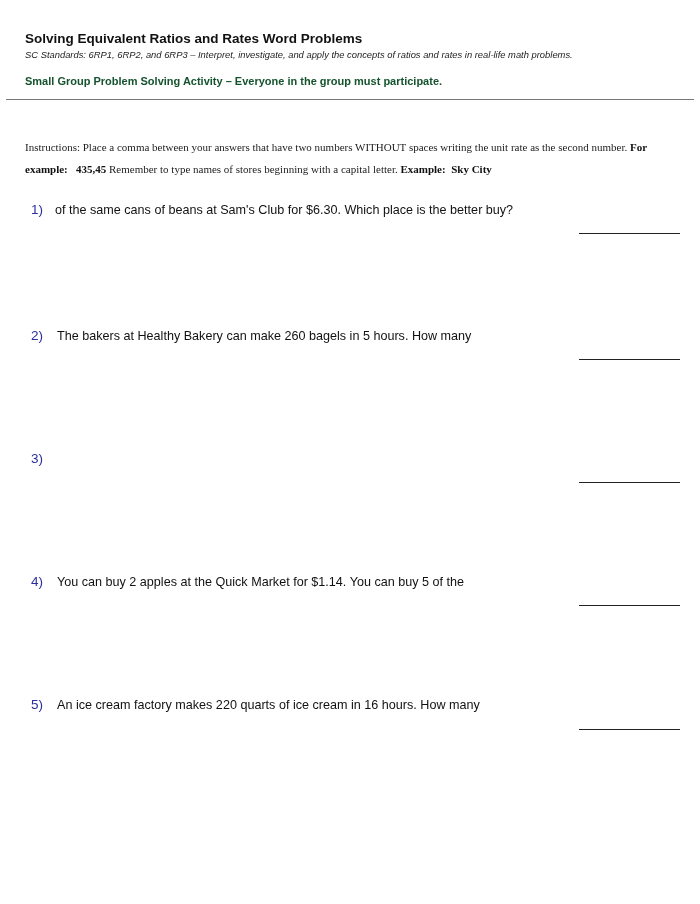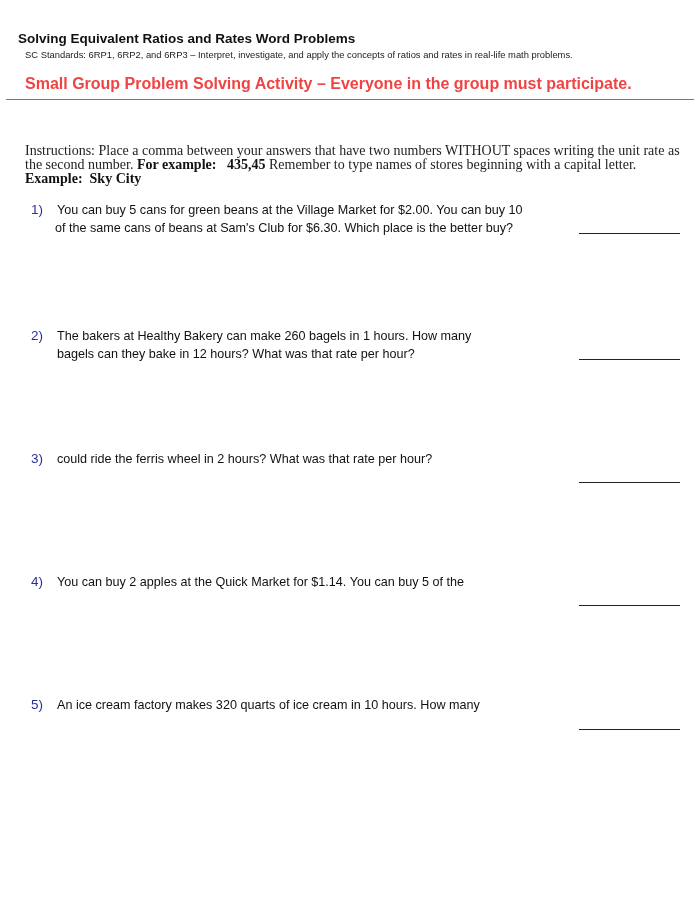--- a/index.html
+++ b/index.html
@@ -1,65 +1,62 @@
 <!DOCTYPE html>
 <html><head>
 <meta charset="utf-8">
 <style>
   html, body { margin: 0; padding: 0; background: #ffffff; }
   body { width: 700px; height: 904px; position: relative; overflow: hidden; color: #111; }
   .page { position: absolute; left: 0; top: 0; width: 700px; height: 904px; }
-  .title { position: absolute; left: 18px; top: 31px; font-family: "Liberation Sans", sans-serif; font-weight: bold; font-size: 13.5px; color: #111; text-align: center; }
-  .standards { position: absolute; left: 25px; top: 49px; font-family: "Liberation Sans", sans-serif; font-size: 9.4px; color: #222; white-space: nowrap; }
-  .activity { position: absolute; left: 25px; top: 75px; font-family: "Liberation Sans", sans-serif; font-weight: bold; font-size: 16px; color: #ef4444; white-space: nowrap; }
+  .title { position: absolute; left: 25px; top: 31px; font-family: "Liberation Sans", sans-serif; font-weight: bold; font-size: 13.5px; color: #111; text-align: center; }
+  .standards { position: absolute; left: 25px; top: 49px; font-family: "Liberation Sans", sans-serif; font-size: 9.4px; color: #222; white-space: nowrap; font-style: italic; }
+  .activity { position: absolute; left: 25px; top: 75px; font-family: "Liberation Sans", sans-serif; font-weight: bold; font-size: 11px; color: #14532d; white-space: nowrap; }
   .rule { position: absolute; left: 6px; top: 99px; width: 688px; height: 0; border-top: 1.5px solid #777; }
-  .instructions { position: absolute; left: 25px; top: 144px; width: 655px; font-family: "Liberation Serif", serif; font-size: 14px; line-height: 14px; color: #222; }
+  .instructions { position: absolute; left: 25px; top: 136px; width: 655px; font-family: "Liberation Serif", serif; font-size: 11px; line-height: 22px; color: #222; }
   .instructions b { font-weight: bold; color: #111; }
   .problem { position: absolute; left: 31px; width: 560px; font-family: "Liberation Sans", sans-serif; font-size: 12.6px; line-height: 18px; color: #111; }
   .pnum { position: absolute; left: 0; top: 0; color: #2b2f9e; font-size: 13.5px; }
   .ptext { display: block; margin-left: 26px; }
   .answer-line { position: absolute; left: 579px; width: 101px; height: 0; border-top: 1px solid #222; }
 </style>
 </head>
 <body>
 
 <div class="page">
 
   <div class="title">Solving Equivalent Ratios and Rates Word Problems</div>
   <div class="standards">SC Standards:  6RP1, 6RP2, and 6RP3 – Interpret, investigate, and apply the concepts of ratios and rates in real-life math problems.</div>
   <div class="activity">Small Group Problem Solving Activity – Everyone in the group must participate.</div>
   <div class="rule"></div>
 
   <div class="instructions"><span>Instructions:  Place a comma between your answers that have two numbers WITHOUT spaces writing the unit rate as the second number. </span><b>For example:</b>&nbsp;&nbsp; <b>435,45</b><span> Remember to type names of stores beginning with a capital letter. </span><b>Example:</b>&nbsp; <b>Sky City</b></div>
 
   <div class="problem" style="top:201px;">
     <span class="pnum">1)</span>
-    <span class="ptext">You can buy 5 cans for green beans at the Village Market for $2.00. You can buy 10</span>
     <span class="ptext" style="margin-left:24px;">of the same cans of beans at Sam's Club for $6.30. Which place is the better buy?</span>
   </div>
   <div class="answer-line" style="top:233px;"></div>
 
   <div class="problem" style="top:327px;">
     <span class="pnum">2)</span>
-    <span class="ptext">The bakers at Healthy Bakery can make 260 bagels in 1 hours. How many</span>
-    <span class="ptext">bagels can they bake in 12 hours?  What was that rate per hour?</span>
+    <span class="ptext">The bakers at Healthy Bakery can make 260 bagels in 5 hours. How many</span>
   </div>
   <div class="answer-line" style="top:359px;"></div>
 
   <div class="problem" style="top:450px;">
     <span class="pnum">3)</span>
-    <span class="ptext">could ride the ferris wheel in 2 hours?  What was that rate per hour?</span>
   </div>
   <div class="answer-line" style="top:482px;"></div>
 
   <div class="problem" style="top:573px;">
     <span class="pnum">4)</span>
     <span class="ptext">You can buy 2 apples at the Quick Market for $1.14. You can buy 5 of the</span>
   </div>
   <div class="answer-line" style="top:605px;"></div>
 
   <div class="problem" style="top:696px;">
     <span class="pnum">5)</span>
-    <span class="ptext">An ice cream factory makes 320 quarts of ice cream in 10 hours. How many</span>
+    <span class="ptext">An ice cream factory makes 220 quarts of ice cream in 16 hours. How many</span>
   </div>
   <div class="answer-line" style="top:729px;"></div>
 
 </div>
 
 </body></html>

